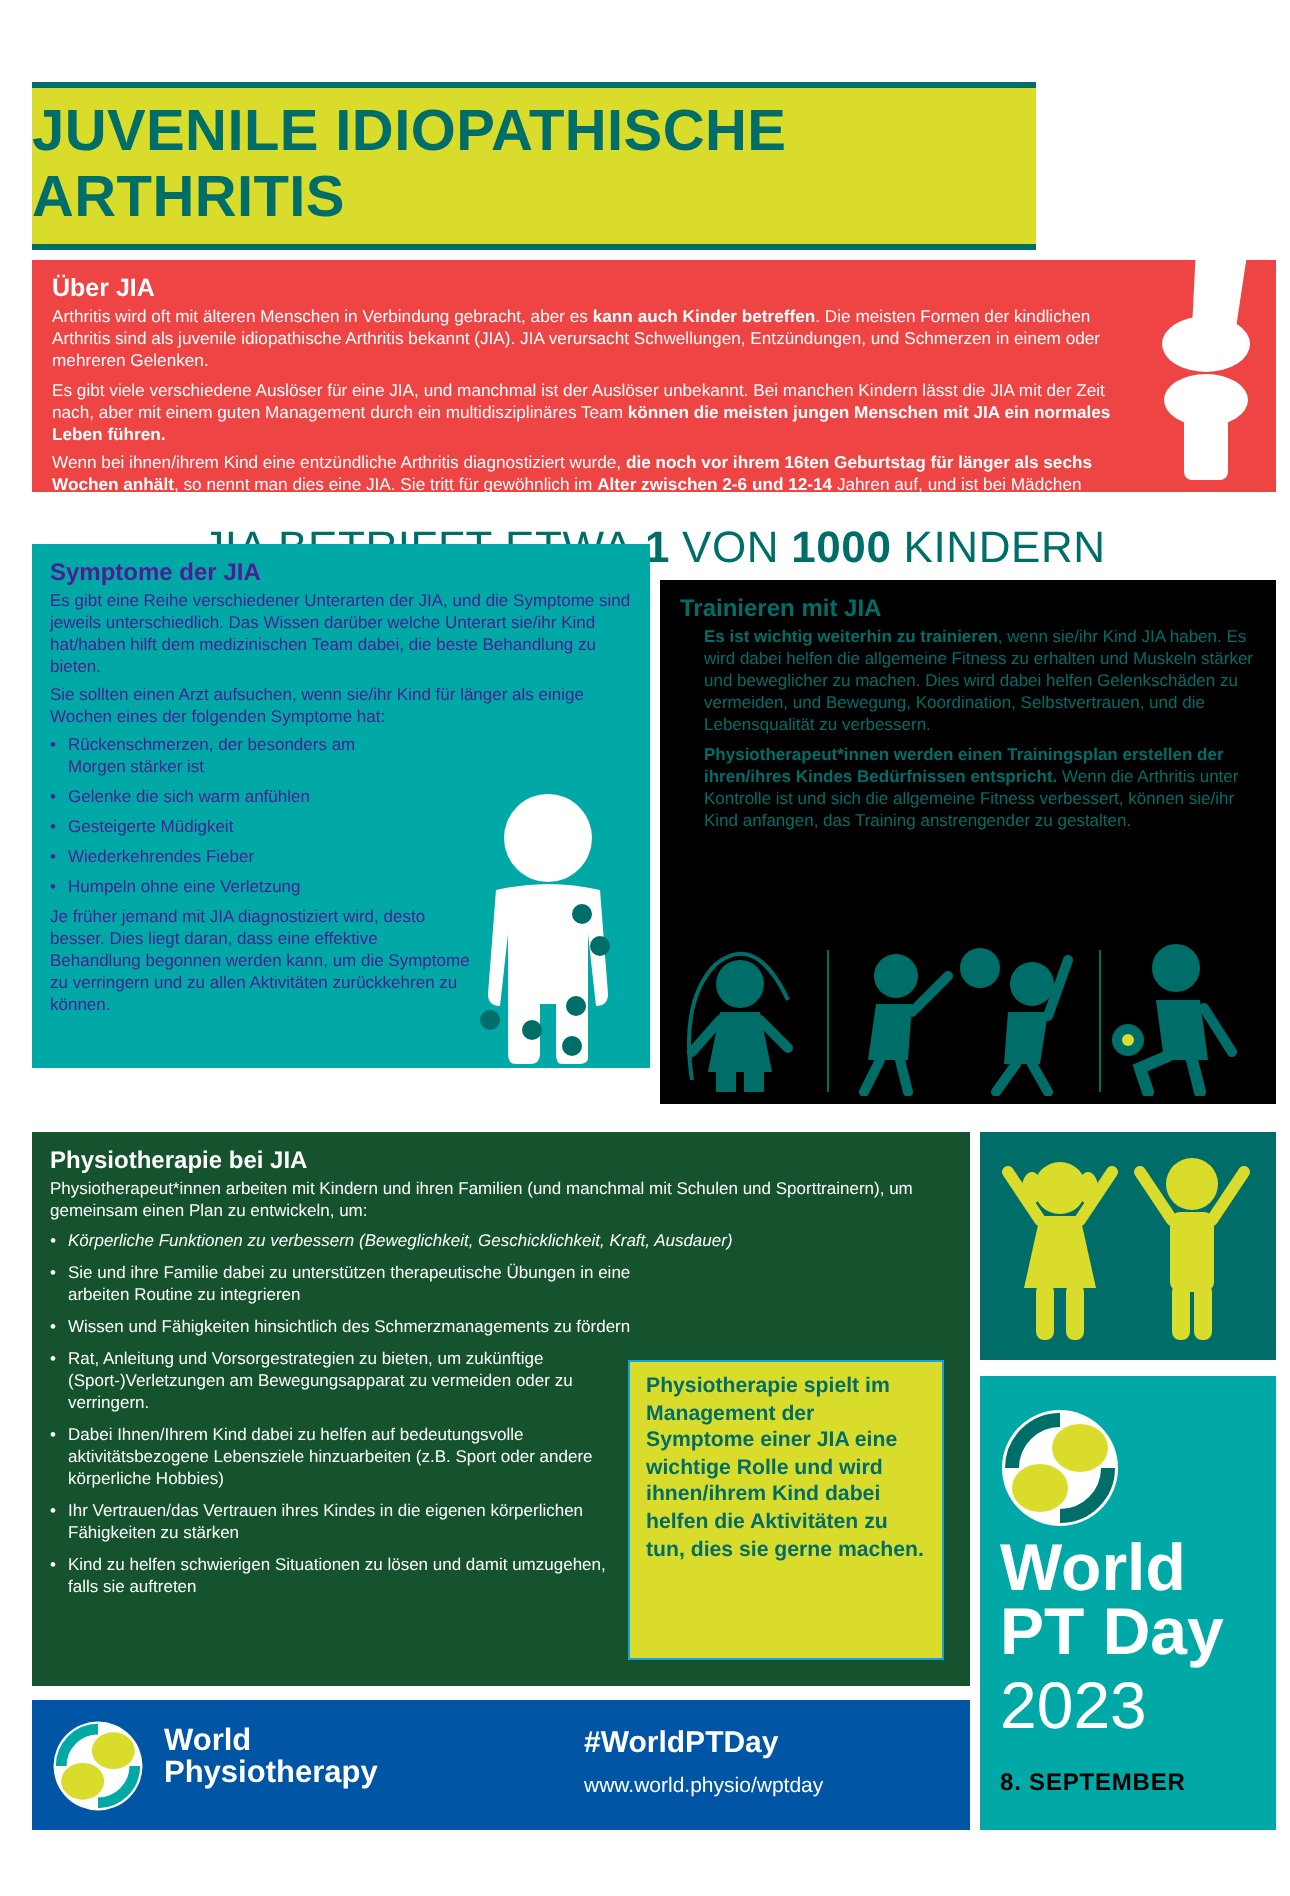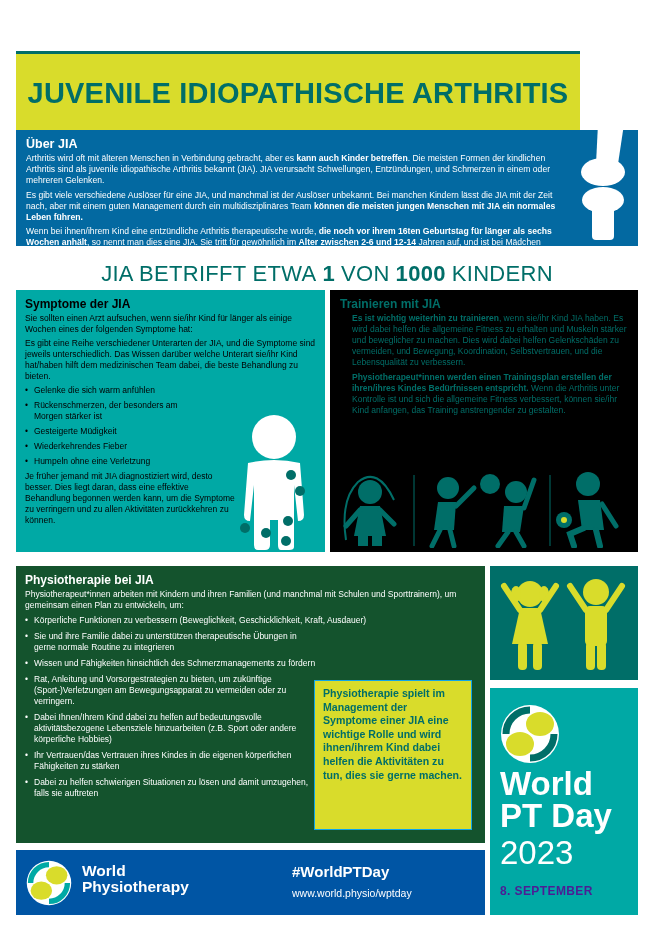--- a/index.html
+++ b/index.html
@@ -1,90 +1,90 @@
 <!DOCTYPE html>
 <html><head>
 <meta charset="utf-8">
 <style>
   html,body{margin:0;padding:0;}
   body{width:645px;height:948px;background:#ffffff;position:relative;overflow:hidden;font-family:"Liberation Sans","DejaVu Sans",sans-serif;}
   .abs{position:absolute;box-sizing:border-box;}
-  .title-band{left:16px;top:41px;width:564px;height:84px;background:#d9dc2b;border-top:3px solid #006e68;border-bottom:3px solid #006e68;margin-top:10px;}
+  .title-band{left:16px;top:41px;width:502px;height:84px;background:#d9dc2b;border-top:3px solid #006e68;border-bottom:3px solid #006e68;}
   .title-text{left:0;top:0;width:100%;height:100%;display:flex;align-items:center;justify-content:center;color:#006e68;font-weight:bold;font-size:29px;letter-spacing:0.2px;}
-  .about{left:16px;top:130px;width:622px;height:116px;background:#0369a1;color:#fff;padding:7px 10px 0 10px;}
+  .about{left:16px;top:130px;width:622px;height:116px;background:#ef4444;color:#fff;padding:7px 10px 0 10px;}
   .about h2{margin:0 0 2px 0;font-size:12.5px;font-weight:bold;}
   .about p{margin:0 0 3px 0;font-size:8.6px;line-height:11.2px;width:535px;}
   .headline{left:16px;top:258px;width:622px;height:32px;display:flex;align-items:center;justify-content:center;color:#006e68;font-size:22px;letter-spacing:0.3px;}
   .headline b{font-weight:bold;margin:0 6px;}
-  .sym{left:16px;top:290px;width:309px;height:262px;background:#00a9a5;color:#000000;padding:7px 9px 0 9px;}
+  .sym{left:16px;top:272px;width:309px;height:262px;background:#00a9a5;color:#4c1d95;padding:7px 9px 0 9px;}
   .sym h2{margin:0 0 2px 0;font-size:12px;font-weight:bold;}
   .sym p{margin:0 0 3px 0;font-size:8.5px;line-height:11px;}
   .sym ul{margin:0 0 2px 0;padding:0;list-style:none;}
   .sym li{font-size:8.5px;line-height:11px;margin-bottom:4px;padding-left:9px;position:relative;width:235px;}
   .sym li::before{content:"•";position:absolute;left:0;}
   .sym .tail{width:210px;}
   .train{left:330px;top:290px;width:308px;height:262px;background:#000000;color:#006e68;padding:7px 10px 0 10px;}
   .train h2{margin:0 0 2px 0;font-size:12px;font-weight:bold;}
   .train p{margin:0 0 4px 12px;font-size:8.5px;line-height:11px;}
   .physio{left:16px;top:566px;width:469px;height:277px;background:#14532d;color:#fff;padding:7px 9px 0 9px;}
   .physio h2{margin:0 0 2px 0;font-size:12px;font-weight:bold;}
   .physio p{margin:0 0 4px 0;font-size:8.5px;line-height:11px;}
   .physio ul{margin:0;padding:0;list-style:none;}
   .physio li{font-size:8.5px;line-height:11px;margin-bottom:5px;padding-left:9px;position:relative;width:285px;}
-  .physio li.wide{width:440px;}
+  .physio li.wide{width:440px;font-style:italic;}
   .physio li::before{content:"•";position:absolute;left:0;}
   .callout{left:314px;top:680px;width:158px;height:150px;background:#d9dc2b;color:#006e68;font-weight:bold;font-size:10.6px;line-height:13.6px;padding:6px 8px;border:1px solid #0ea5e9;}
   .kids{left:490px;top:566px;width:148px;height:114px;background:#006e68;}
   .ptday{left:490px;top:688px;width:148px;height:227px;background:#00a9a5;}
   .pt-world{left:10px;top:80px;color:#fff;font-weight:bold;font-size:33px;line-height:32px;}
   .pt-year{left:10px;top:148px;color:#fff;font-size:33px;line-height:34px;}
-  .pt-date{left:10px;top:196px;color:#4c1d95;font-weight:bold;font-size:12px;letter-spacing:0.4px;}
+  .pt-date{left:10px;top:196px;color:#000000;font-weight:bold;font-size:12px;letter-spacing:0.4px;}
   .footer{left:16px;top:850px;width:469px;height:65px;background:#0055a4;color:#fff;}
   .f-brand{left:66px;top:13px;font-weight:bold;font-size:15.5px;line-height:16px;}
   .f-hash{left:276px;top:13px;font-weight:bold;font-size:15px;}
   .f-url{left:276px;top:37px;font-size:10.5px;}
   svg{display:block;}
 </style>
 </head>
 <body>
 
 <div class="abs title-band">
   <div class="abs title-text">JUVENILE IDIOPATHISCHE ARTHRITIS</div>
 </div>
 
 <section class="abs about">
   <h2>Über JIA</h2>
   <p><span>Arthritis wird oft mit älteren Menschen in Verbindung gebracht, aber es </span><b>kann auch Kinder betreffen</b><span>. Die meisten Formen der kindlichen Arthritis sind als juvenile idiopathische Arthritis bekannt (JIA). JIA verursacht Schwellungen, Entzündungen, und Schmerzen in einem oder mehreren Gelenken.</span></p>
   <p><span>Es gibt viele verschiedene Auslöser für eine JIA, und manchmal ist der Auslöser unbekannt. Bei manchen Kindern lässt die JIA mit der Zeit nach, aber mit einem guten Management durch ein multidisziplinäres Team </span><b>können die meisten jungen Menschen mit JIA ein normales Leben führen.</b></p>
-  <p><span>Wenn bei ihnen/ihrem Kind eine entzündliche Arthritis therapeutische wurde, </span><b>die noch vor ihrem 16ten Geburtstag für länger als sechs Wochen anhält</b><span>, so nennt man dies eine JIA. Sie tritt für gewöhnlich im </span><b>Alter zwischen 2-6 und 12-14</b><span> Jahren auf, und ist bei Mädchen etwas häufiger.</span></p>
+  <p><span>Wenn bei ihnen/ihrem Kind eine entzündliche Arthritis diagnostiziert wurde, </span><b>die noch vor ihrem 16ten Geburtstag für länger als sechs Wochen anhält</b><span>, so nennt man dies eine JIA. Sie tritt für gewöhnlich im </span><b>Alter zwischen 2-6 und 12-14</b><span> Jahren auf, und ist bei Mädchen etwas häufiger.</span></p>
   <div class="abs" style="left:562px;top:-6px;width:56px;height:118px;">
     <svg width="56" height="118" viewBox="0 0 56 118">
       <path d="M20 0 L46 0 L40 40 L18 40 Z" fill="#fff"></path>
       <ellipse cx="25" cy="48" rx="22" ry="14" fill="#fff"></ellipse>
       <ellipse cx="25" cy="76" rx="21" ry="13" fill="#fff"></ellipse>
       <rect x="14" y="80" width="22" height="36" rx="4" fill="#fff"></rect>
     </svg>
   </div>
 </section>
 
 <div class="abs headline">
   <span>JIA BETRIFFT ETWA</span>
     <b>1</b>
     <span>VON</span>
     <b>1000</b>
     <span>KINDERN</span>
 </div>
 
 <section class="abs sym">
   <h2>Symptome der JIA</h2>
+  <p>Es gibt eine Reihe verschiedener Unterarten der JIA, und die Symptome sind jeweils unterschiedlich. Das Wissen darüber welche Unterart sie/ihr Kind hat/haben hilft dem medizinischen Team dabei, die beste Behandlung zu bieten.</p>
   <p>Sie sollten einen Arzt aufsuchen, wenn sie/ihr Kind für länger als einige Wochen eines der folgenden Symptome hat:</p>
-  <p>Es gibt eine Reihe verschiedener Unterarten der JIA, und die Symptome sind jeweils unterschiedlich. Das Wissen darüber welche Unterart sie/ihr Kind hat/haben hilft dem medizinischen Team dabei, die beste Behandlung zu bieten.</p>
   <ul>
+    <li style="width:170px">Rückenschmerzen, der besonders am Morgen stärker ist</li>
     <li>Gelenke die sich warm anfühlen</li>
-    <li style="width:170px">Rückenschmerzen, der besonders am Morgen stärker ist</li>
     <li>Gesteigerte Müdigkeit</li>
     <li>Wiederkehrendes Fieber</li>
     <li>Humpeln ohne eine Verletzung</li>
   </ul>
   <p class="tail">Je früher jemand mit JIA diagnostiziert wird, desto besser. Dies liegt daran, dass eine effektive Behandlung begonnen werden kann, um die Symptome zu verringern und zu allen Aktivitäten zurückkehren zu können.</p>
   <div class="abs" style="left:218px;top:125px;width:76px;height:135px;">
     <svg width="76" height="135" viewBox="0 0 76 135">
       <circle cx="40" cy="22" r="22" fill="#fff"></circle>
       <path d="M14 48 Q40 42 66 48 L70 100 Q70 106 64 106 L60 70 L60 132 Q60 135 55 135 L47 135 Q44 135 44 130 L44 105 L36 105 L36 130 Q36 135 31 135 L24 135 Q20 135 20 130 L20 70 L16 106 Q10 106 10 100 Z" fill="#fff"></path>
       <circle cx="57" cy="60" r="5" fill="#006e68"></circle>
@@ -134,26 +134,26 @@
       </g>
     </svg>
   </div>
 </section>
 
 <section class="abs physio">
   <h2>Physiotherapie bei JIA</h2>
   <p>Physiotherapeut*innen arbeiten mit Kindern und ihren Familien (und manchmal mit Schulen und Sporttrainern), um gemeinsam einen Plan zu entwickeln, um:</p>
   <ul>
     <li class="wide">Körperliche Funktionen zu verbessern (Beweglichkeit, Geschicklichkeit, Kraft, Ausdauer)</li>
-    <li>Sie und ihre Familie dabei zu unterstützen therapeutische Übungen in gerne normale Routine zu integrieren</li>
+    <li>Sie und ihre Familie dabei zu unterstützen therapeutische Übungen in eine arbeiten Routine zu integrieren</li>
     <li>Wissen und Fähigkeiten hinsichtlich des Schmerzmanagements zu fördern</li>
     <li>Rat, Anleitung und Vorsorgestrategien zu bieten, um zukünftige (Sport-)Verletzungen am Bewegungsapparat zu vermeiden oder zu verringern.</li>
     <li>Dabei Ihnen/Ihrem Kind dabei zu helfen auf bedeutungsvolle aktivitätsbezogene Lebensziele hinzuarbeiten (z.B. Sport oder andere körperliche Hobbies)</li>
     <li>Ihr Vertrauen/das Vertrauen ihres Kindes in die eigenen körperlichen Fähigkeiten zu stärken</li>
-    <li>Dabei zu helfen schwierigen Situationen zu lösen und damit umzugehen, falls sie auftreten</li>
+    <li>Kind zu helfen schwierigen Situationen zu lösen und damit umzugehen, falls sie auftreten</li>
   </ul>
 </section>
 <div class="abs callout">Physiotherapie spielt im Management der Symptome einer JIA eine wichtige Rolle und wird ihnen/ihrem Kind dabei helfen die Aktivitäten zu tun, dies sie gerne machen.</div>
 
 <div class="abs kids">
   <svg width="148" height="114" viewBox="0 0 148 114">
     <circle cx="40" cy="28" r="13" fill="#d9dc2b"></circle>
     <ellipse cx="26" cy="28" rx="5" ry="8" fill="#d9dc2b"></ellipse>
     <ellipse cx="54" cy="28" rx="5" ry="8" fill="#d9dc2b"></ellipse>
     <path d="M14 20 L30 44 M66 20 L50 44" stroke="#d9dc2b" stroke-width="6" stroke-linecap="round"></path>

